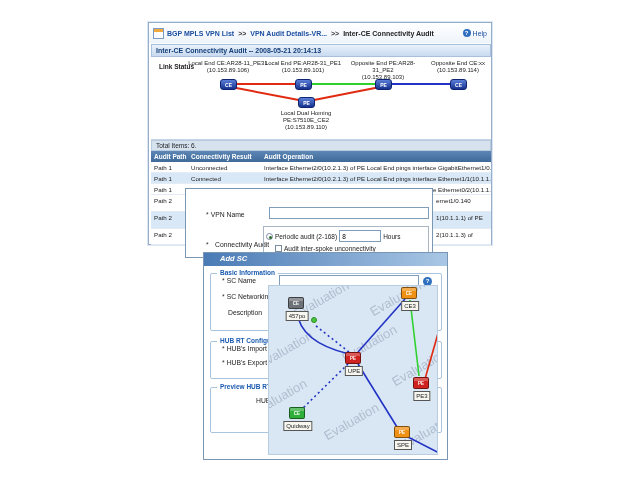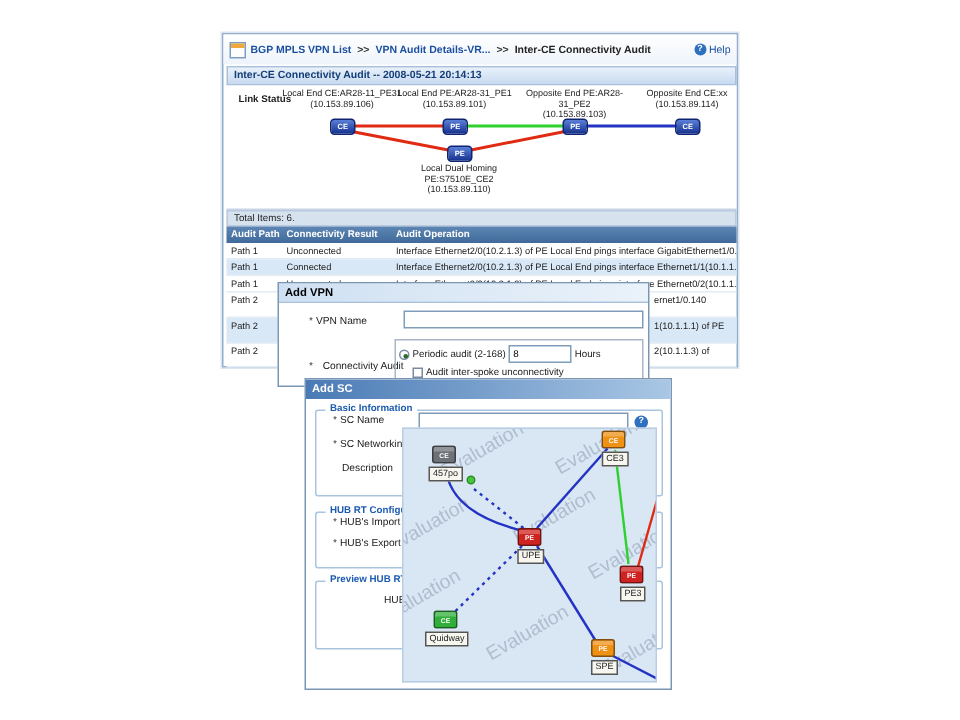--- a/index.html
+++ b/index.html
@@ -46,21 +46,21 @@
   .caud-box { position:absolute; left:77px; top:37px; width:166px; height:40px; border:1px solid #aab6c4; padding:3px 2px; }
   .radrow, .chkrow { display:flex; align-items:center; gap:2px; font-size:6.5px; color:#222; }
   .chkrow { margin-top:3px; margin-left:9px; }
   .rad { width:7px; height:7px; border:1px solid #7a8aa0; border-radius:50%; position:relative; background:#fff; }
   .rad::after { content:""; position:absolute; left:2px; top:2px; width:3px; height:3px; border-radius:50%; background:#2a6b2a; }
   .chk { width:7px; height:7px; border:1px solid #7a8aa0; background:#fff; }
   .hoursinp { width:42px; }
 
   
   .addsc { position:absolute; left:203px; top:252px; width:245px; height:208px; background:#fff; border:1px solid #7a96b5; z-index:30; overflow:hidden; }
-  .addsc .tbar { height:13px; background:linear-gradient(90deg,#4a7ab5,#a9c7e5); color:#fff; font-size:7.5px; font-weight:bold; line-height:12px; padding-left:4px; }
+  .addsc .tbar { height:13px; background:linear-gradient(90deg,#4a7ab5,#a9c7e5); color:#fff; font-size:7.5px; font-weight:bold; line-height:12px; padding-left:16px;font-style:italic; }
   .fset { position:absolute; border:1px solid #a9c4de; border-radius:2px; }
   .fset .legend { position:absolute; top:-5px; left:6px; background:#fff; padding:0 3px; color:#1a5bb0; font-weight:bold; font-size:6.5px; }
   .scrow { position:absolute; display:flex; align-items:center; font-size:6.8px; color:#222; }
   .qicon { width:9px; height:9px; border-radius:50%; background:#2f6fc0; color:#fff; font-size:6px; font-weight:bold; text-align:center; line-height:9px; }
 
   
   .map { position:absolute; left:268px; top:285px; width:170px; height:170px; background:#d9e7f5; border:1px solid #b9cde2; z-index:40; overflow:hidden; }
   .wm { position:absolute; color:rgba(125,138,160,0.45); font-size:13px; transform:rotate(-30deg); white-space:nowrap; pointer-events:none; }
   .medge { position:absolute; left:0; top:0; }
   .mnode { position:absolute; width:16px; height:12px; border-radius:2px; color:#fff; font-size:4.5px; font-weight:bold; text-align:center; line-height:12px; border:1px solid rgba(0,0,0,.45); box-shadow:inset 0 3px 0 rgba(255,255,255,.25); }
@@ -164,21 +164,20 @@
       <div class="c-path">Path 2</div>
       <span class="frag">1(10.1.1.1) of PE</span>
     </div>
     <div class="grow" style="top:206px;height:16px;position:absolute;">
       <div class="c-path">Path 2</div>
       <span class="frag">2(10.1.1.3) of</span>
     </div>
   </div>
 
   <div class="addvpn">
-    <div class="tbar">Add VPN</div>
 
     <div class="vpnrow1">
       <span class="req fldlbl">*</span>
       <span class="fldlbl">VPN Name</span>
     </div>
     <input class="tinput vpnname-inp" value="" style="">
 
     <div class="vpnrow2">
       <span class="req fldlbl">*</span>
       <span class="fldlbl">Connectivity Audit</span>

